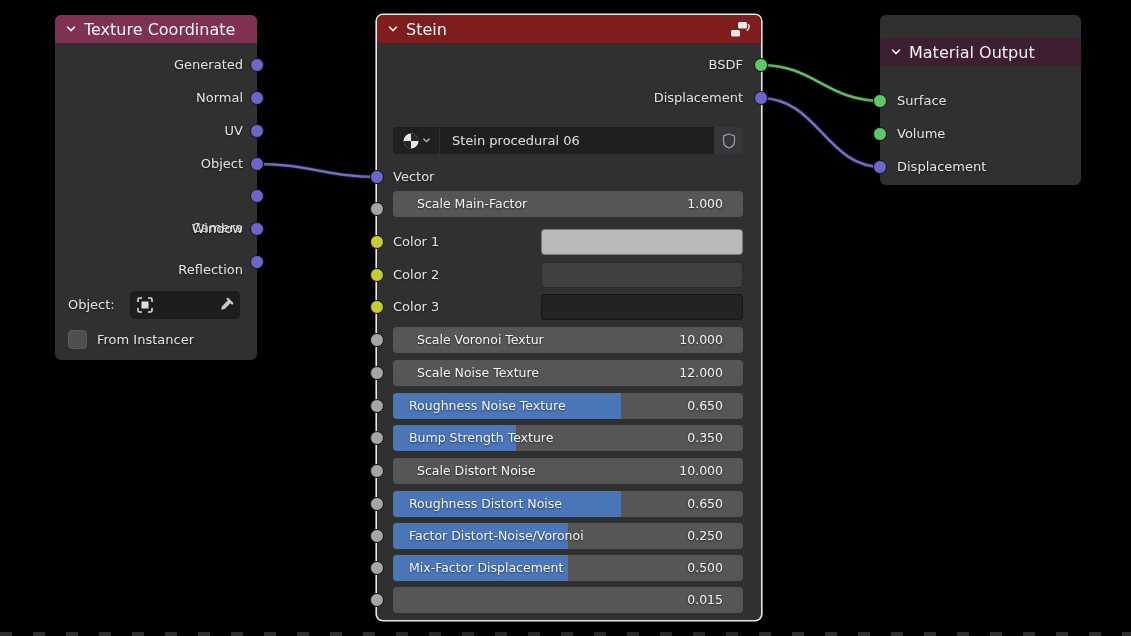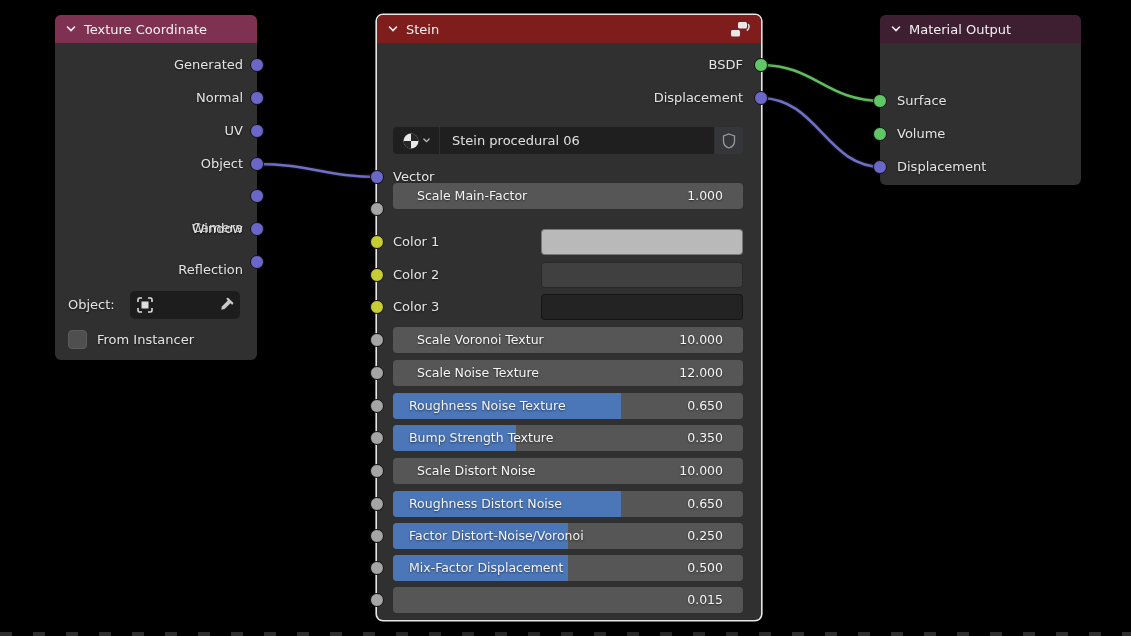--- a/index.html
+++ b/index.html
@@ -4,21 +4,21 @@
 <style>
   html,body{margin:0;padding:0;background:#000;}
   body{width:1131px;height:636px;position:relative;overflow:hidden;
        font-family:"DejaVu Sans","Liberation Sans",sans-serif;
        -webkit-font-smoothing:antialiased;}
   .node{position:absolute;background:#303030;border-radius:6px;
         box-shadow:0 8px 18px rgba(0,0,0,.55);}
   .node.selected{box-shadow:0 0 0 1.6px #e8e8e8,0 8px 18px rgba(0,0,0,.55);}
   .nheader{position:absolute;left:0;right:0;top:0;height:28px;border-radius:6px 6px 0 0;
            display:flex;align-items:center;gap:7px;padding:0 10px;box-sizing:border-box;
-           color:#f2f2f2;font-size:13px;}
+           color:#f2f2f2;font-size:16px;}
   .nheader .title{flex:0 0 auto;}
   .chev{display:flex;align-items:center;}
   .rowlabel{position:absolute;color:#e4e4e4;font-size:13px;line-height:20px;
             text-shadow:0 1px 2px rgba(0,0,0,.5);white-space:nowrap;}
   .r{text-align:right;}
   .socket{position:absolute;width:14px;height:14px;border-radius:50%;
           border:1.5px solid #121212;box-sizing:border-box;z-index:5;}
   .slider{position:absolute;left:16px;width:350px;height:26px;background:#565656;
           border-radius:4px;overflow:hidden;color:#f5f5f5;font-size:12.5px;}
   .slider .fill{position:absolute;left:0;top:0;bottom:0;background:#4b76b8;}
@@ -143,21 +143,21 @@
     <div class="gseg name">Stein procedural 06</div>
     <div class="gseg shield">
       <svg width="14" height="16" viewBox="0 0 14 16">
         <path d="M7 1 L12.5 3 V8 C12.5 12 10 14 7 15 C4 14 1.5 12 1.5 8 V3 Z" fill="none" stroke="#9a9a9a" stroke-width="1.3"></path>
       </svg>
     </div>
   </div>
 
   <div class="rowlabel" style="left:16px;top:152px;">Vector</div>
 
-  <div class="slider fld" style="top:168px;">
+  <div class="slider fld" style="top:176px;">
     <span class="lab">Scale Main-Factor</span>
     <span class="val">1.000</span>
   </div>
 
   <div class="rowlabel" style="left:16px;top:217px;">Color 1</div>
   <div class="swatch" style="top: 214px; background: rgb(185, 185, 185);"></div>
   <div class="rowlabel" style="left:16px;top:250px;">Color 2</div>
   <div class="swatch" style="top: 247px; background: rgb(64, 64, 64);"></div>
   <div class="rowlabel" style="left:16px;top:282px;">Color 3</div>
   <div class="swatch" style="top: 279px; background: rgb(35, 35, 35);"></div>
@@ -213,21 +213,21 @@
   <div class="socket" style="left: -7px; top: 384px; background: rgb(165, 165, 165);"></div>
   <div class="socket" style="left: -7px; top: 416px; background: rgb(165, 165, 165);"></div>
   <div class="socket" style="left: -7px; top: 449px; background: rgb(165, 165, 165);"></div>
   <div class="socket" style="left: -7px; top: 482px; background: rgb(165, 165, 165);"></div>
   <div class="socket" style="left: -7px; top: 514px; background: rgb(165, 165, 165);"></div>
   <div class="socket" style="left: -7px; top: 546px; background: rgb(165, 165, 165);"></div>
   <div class="socket" style="left: -7px; top: 578px; background: rgb(165, 165, 165);"></div>
 </div>
 
 <div class="node" style="left:880px;top:15px;width:201px;height:170px;">
-  <div class="nheader" style="background: rgb(61, 31, 49);">
+  <div class="nheader" style="background: rgb(61, 31, 49); margin-top: 23px;">
     <span class="chev">
       <svg width="12" height="12" viewBox="0 0 12 12">
           <path d="M2.5 4 L6 7.5 L9.5 4" stroke="#eee" stroke-width="1.6" fill="none" stroke-linecap="round"></path>
         </svg>
     </span>
     <span class="title">Material Output</span>
   </div>
 
 
   <div class="rowlabel" style="left:17px;top:76px;">Surface</div>

